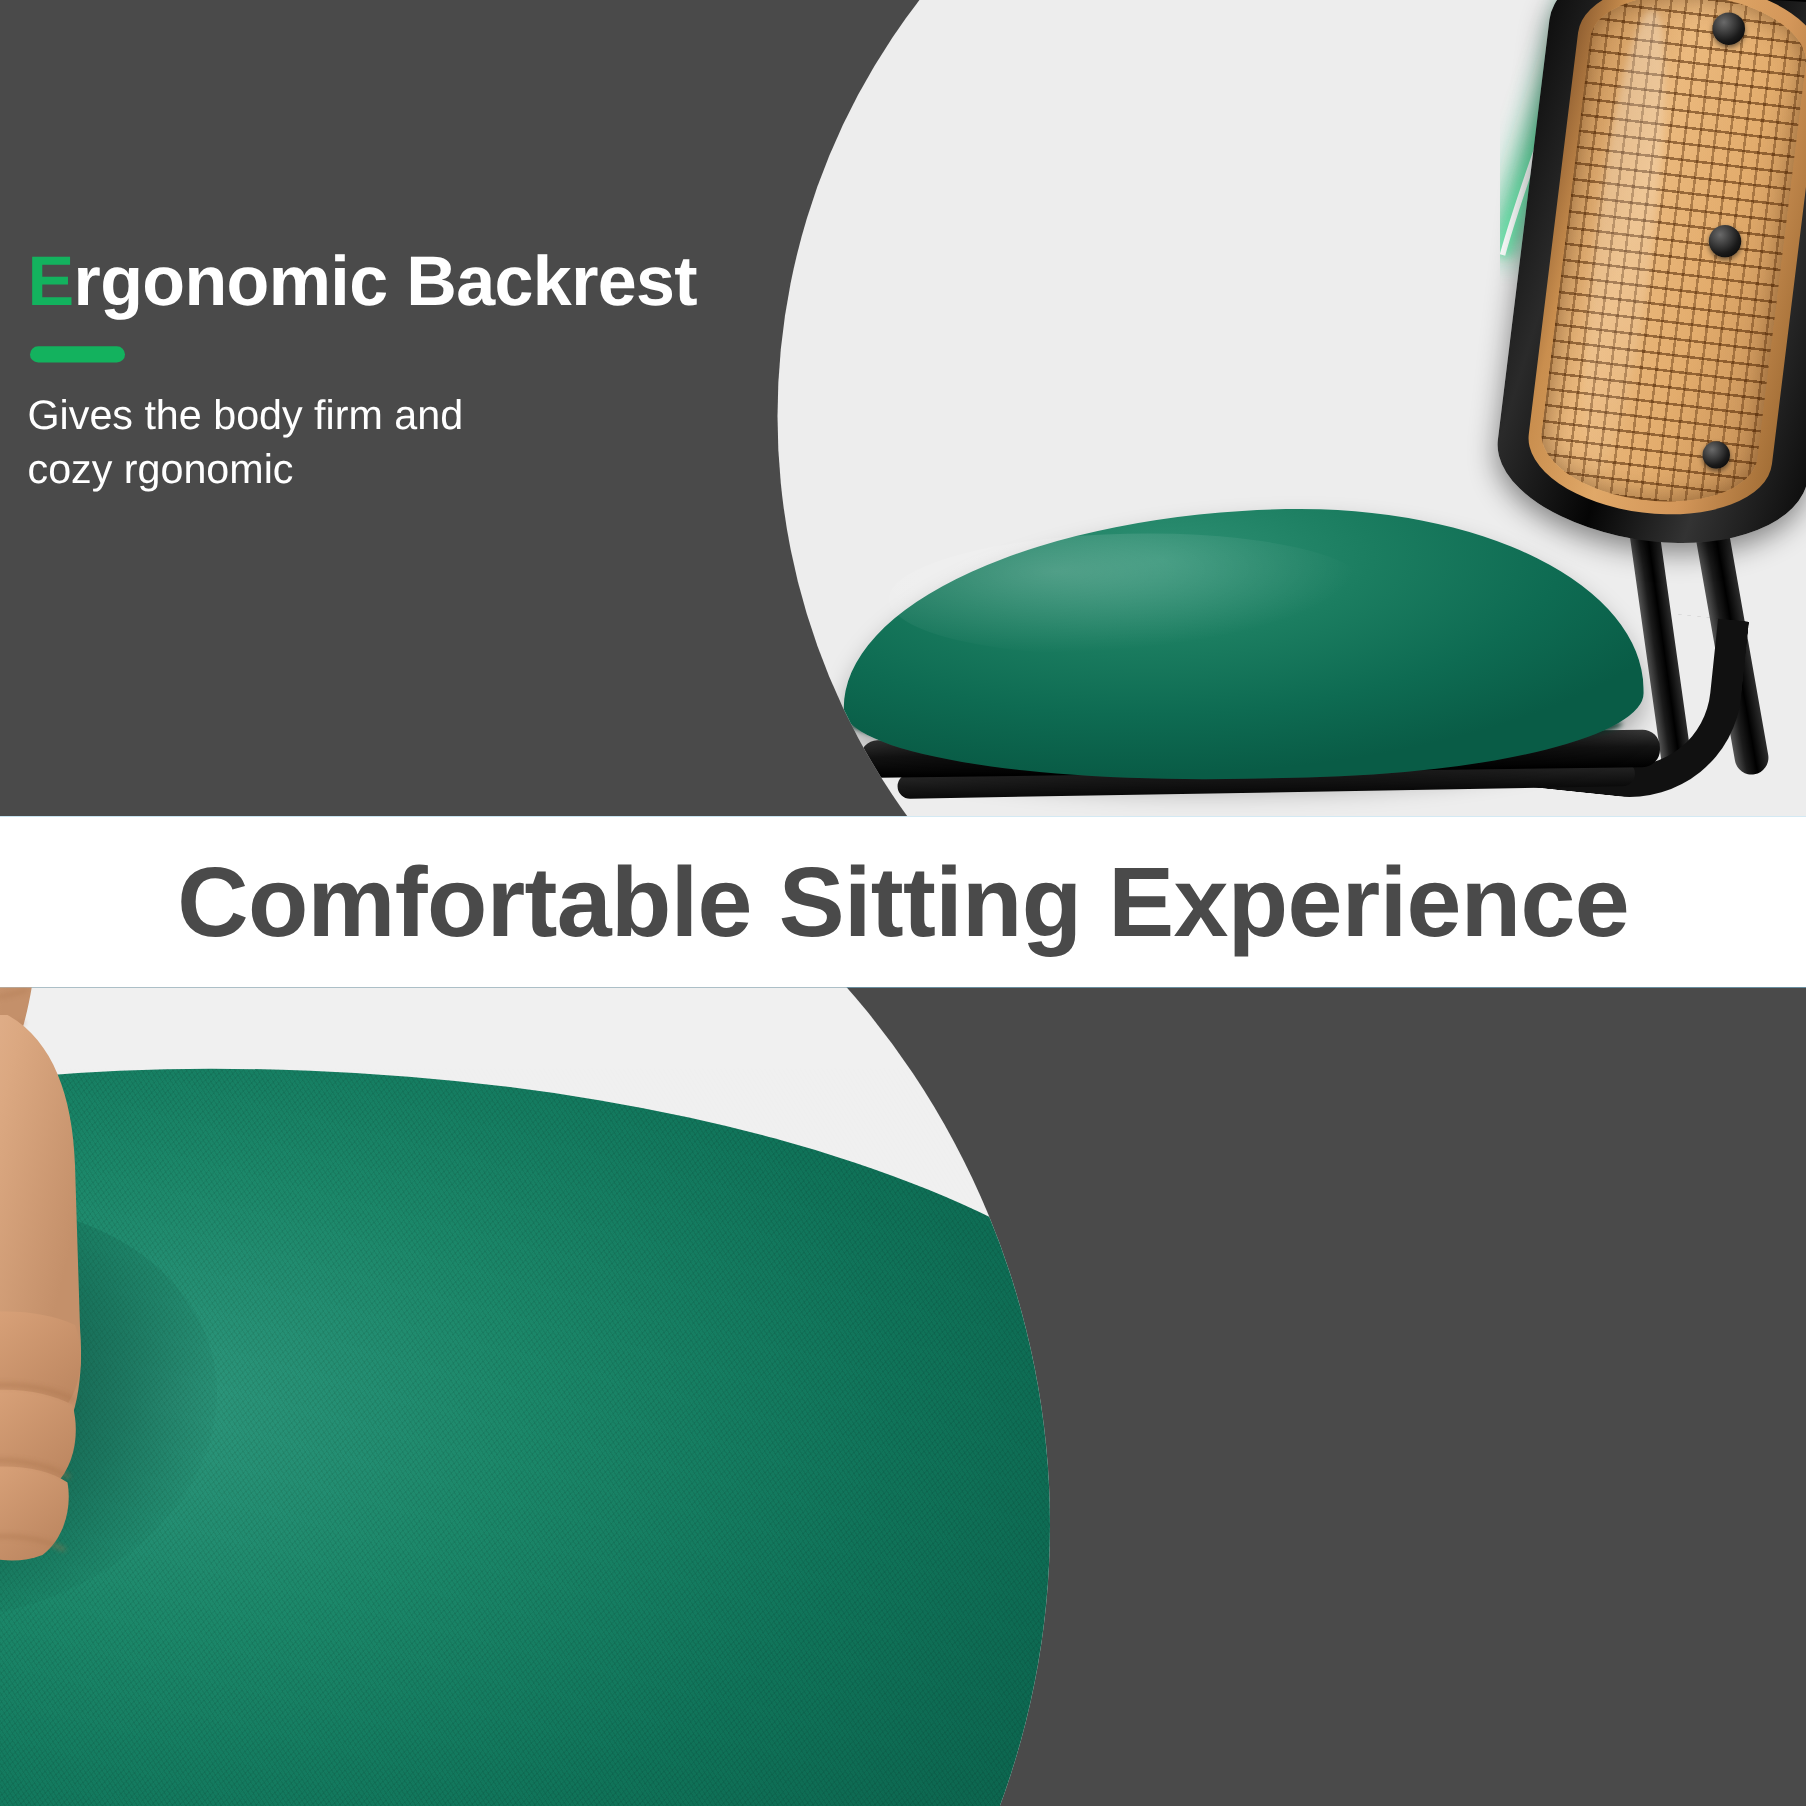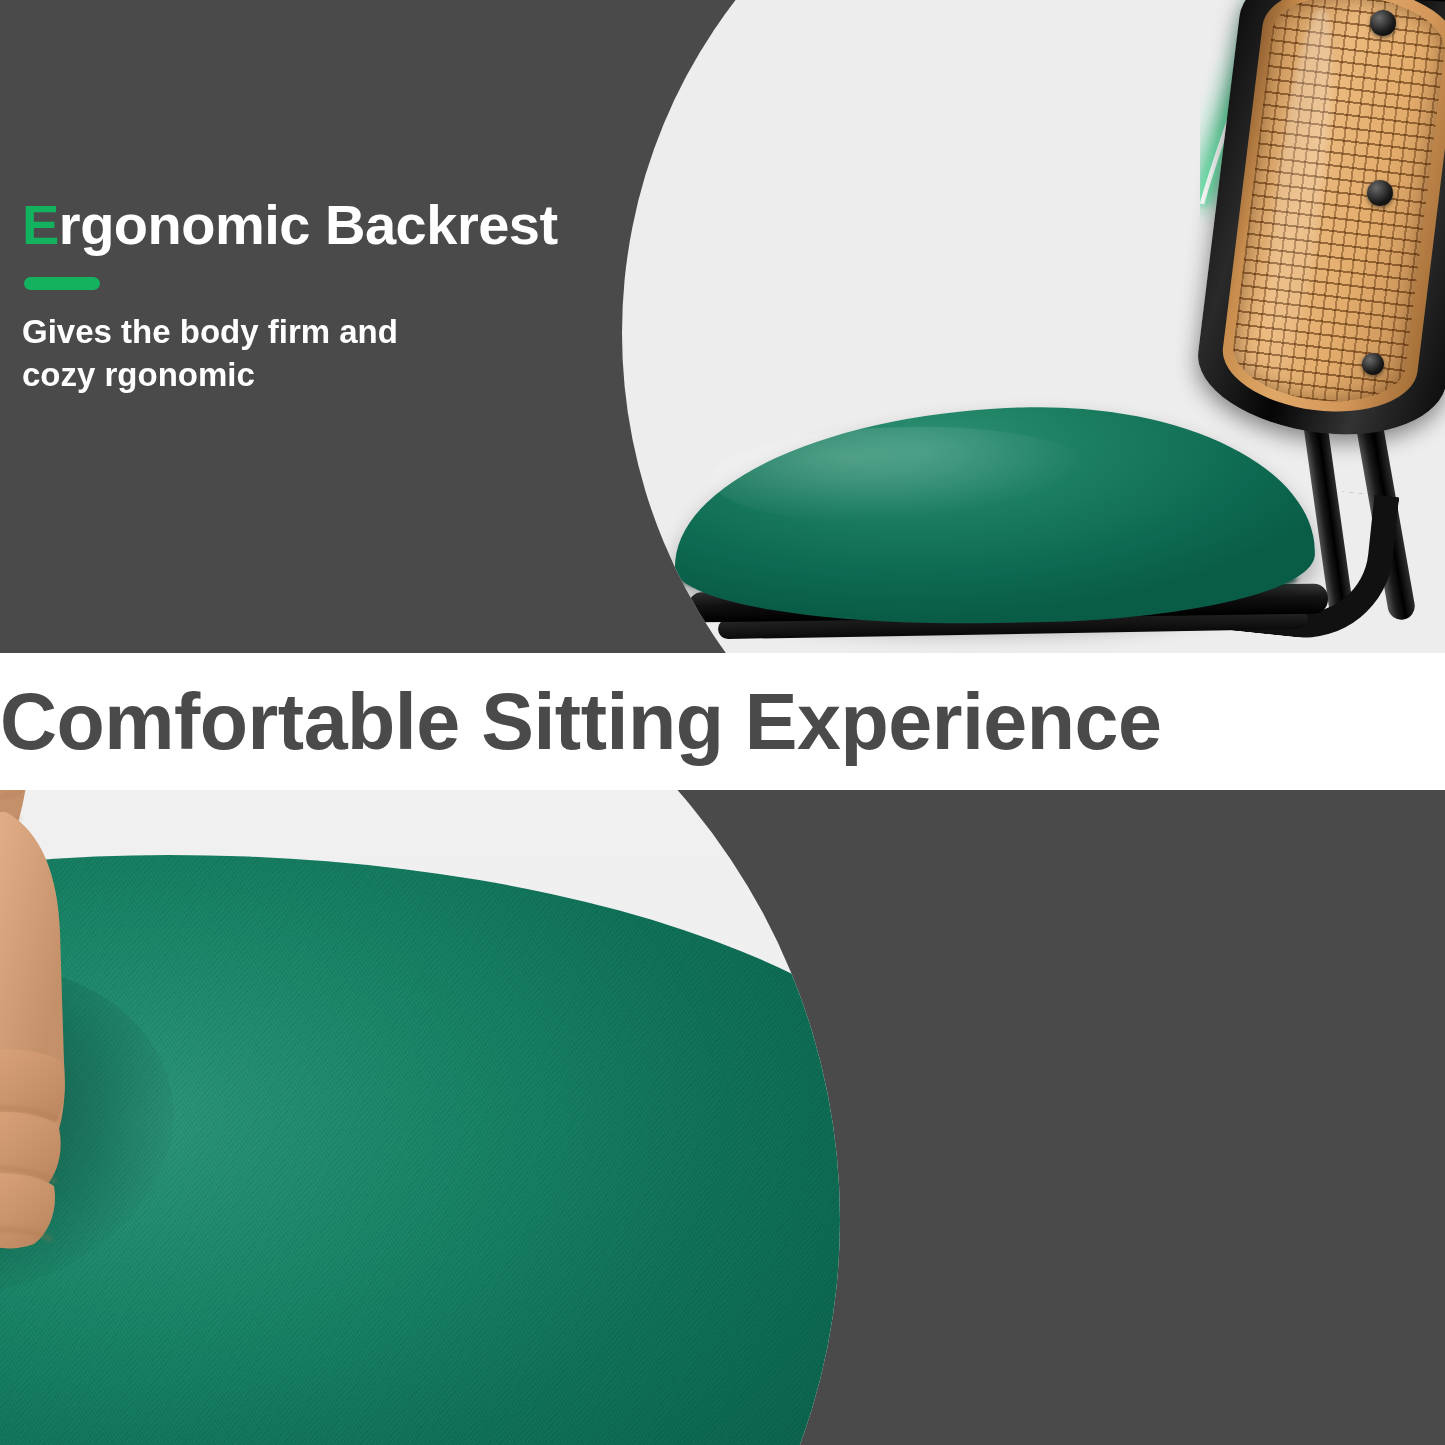--- a/index.html
+++ b/index.html
@@ -151,28 +151,28 @@
   .headline {
     font-size:56px; font-weight:bold; color:#ffffff;
     letter-spacing:-0.5px; line-height:1.05; white-space:nowrap;
   }
   .headline .cap { color:#13b25e; }
   .accent-bar {
     width:76px; height:13px; border-radius:7px;
     background:#13b25e; margin:22px 0 20px 2px;
   }
   .subcopy {
-    font-size:33px; color:#ffffff; line-height:1.32; font-weight:bold;
+    font-size:33px; color:#ffffff; line-height:1.32; font-weight:normal;
   }
 
   
   .banner {
     position:absolute; left:0; top:653px; width:1445px; height:137px;
     background:#ffffff;
-    display:flex; align-items:center; justify-content:flex-start;
+    display:flex; align-items:center; justify-content:center;
   }
   .banner-text {
     font-size:79px; font-weight:bold; color:#4a4a4a;
     letter-spacing:-0.5px; white-space:nowrap;
   }
 
   
   .panel-bottom {
     position:absolute; left:0; top:790px; width:1445px; height:655px;
     background:#4a4a4a; overflow:hidden;

